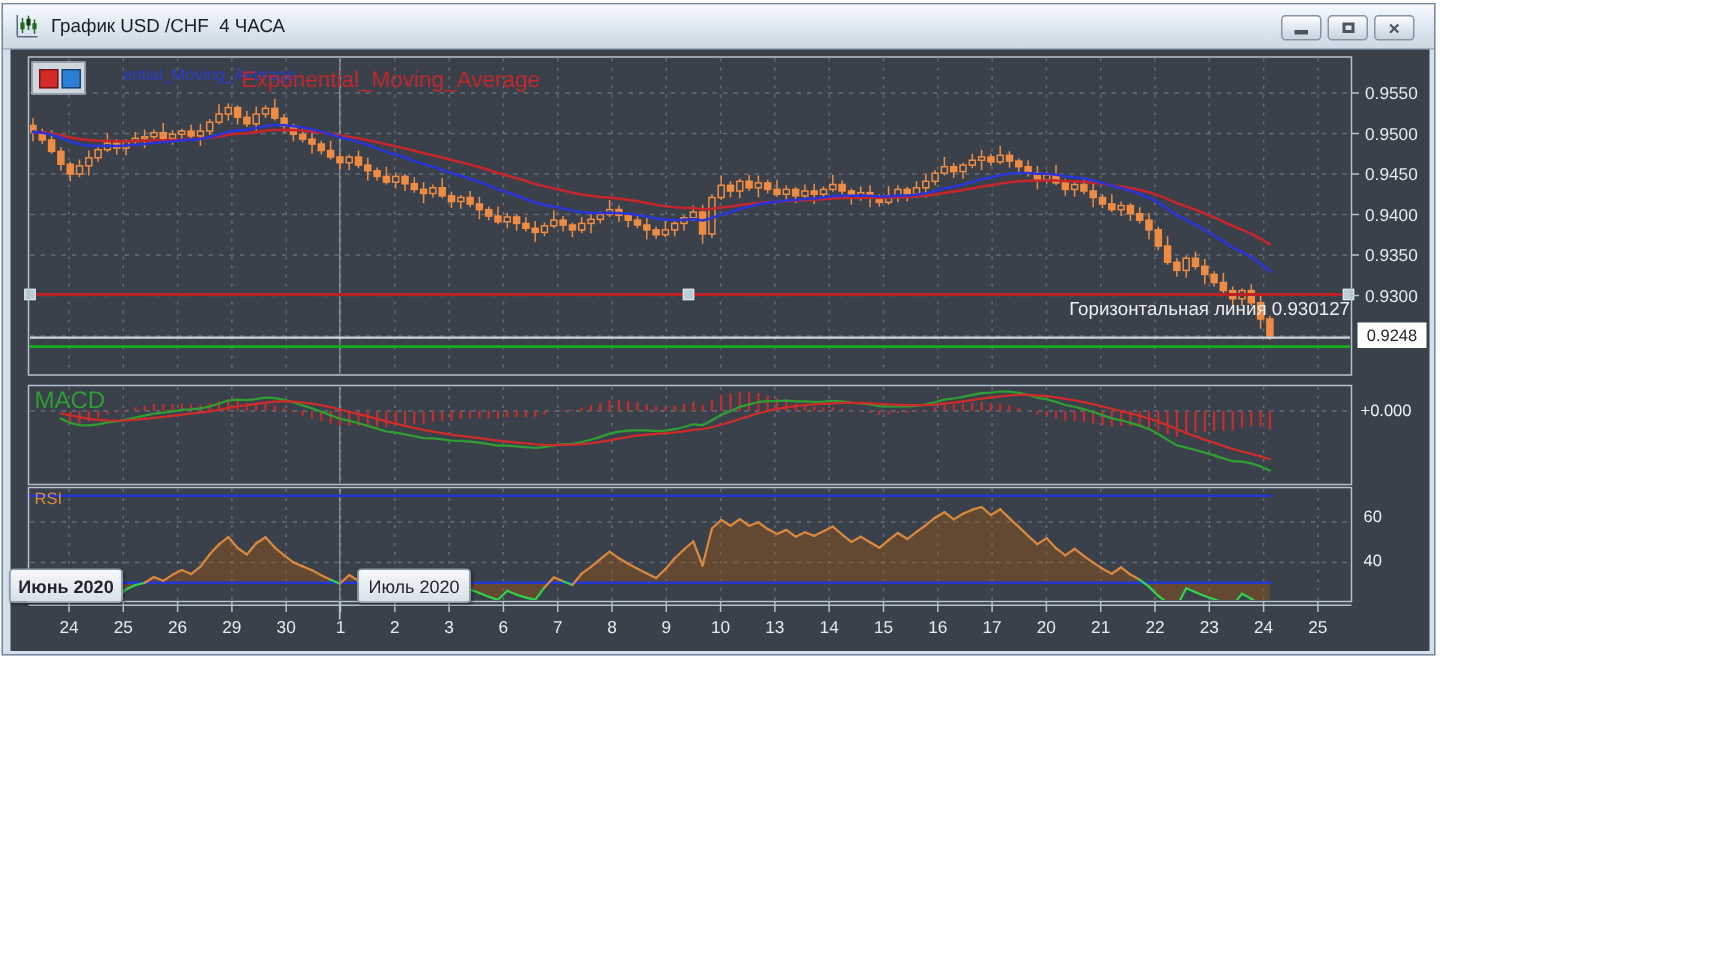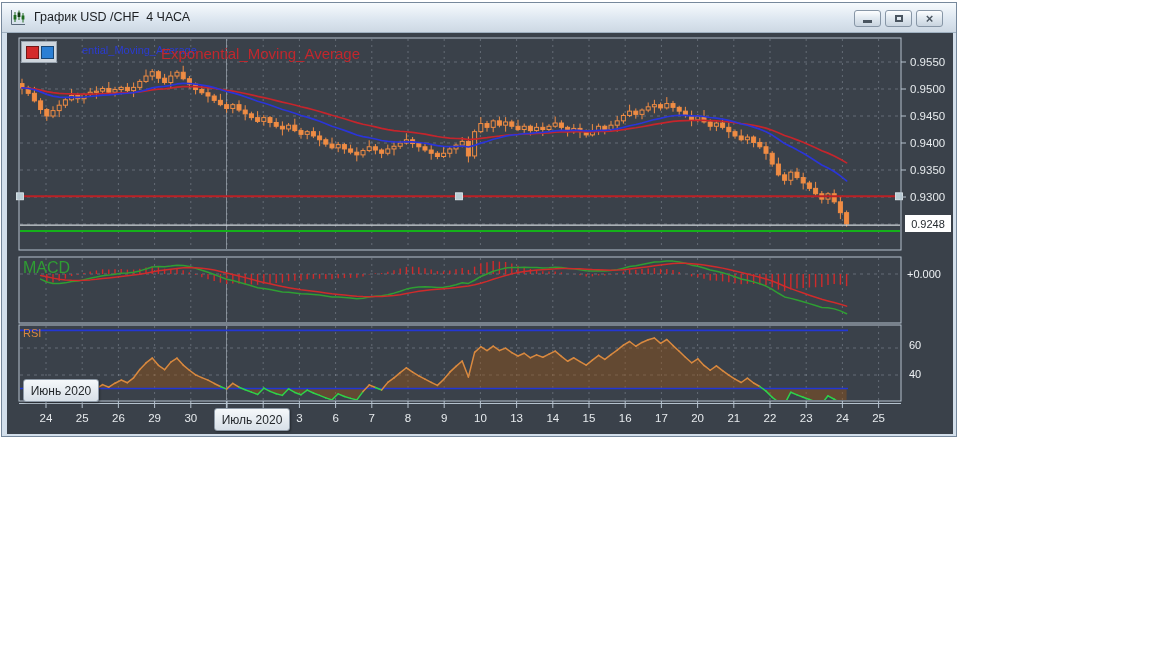--- a/index.html
+++ b/index.html
@@ -33,21 +33,21 @@
   .zero-label{left:905px;top:265px;font-size:11px;color:#eef1f4;}
   .rsi60{left:907px;top:336px;font-size:11px;color:#eef1f4;}
   .rsi40{left:907px;top:365px;font-size:11px;color:#eef1f4;}
   .price-badge{left:903px;top:212px;width:46px;height:17px;background:#ffffff;color:#24292e;
                font-size:11px;display:flex;align-items:center;justify-content:center;}
   .hline-label{left:560px;top:196px;width:338px;text-align:right;font-size:12.5px;color:#e9edf0;}
   .month-btn{top:376px;width:74px;height:21px;border:1px solid #8d99a6;border-radius:3px;
              background:linear-gradient(#f5f8fa,#d8e0e8);color:#22262a;font-size:12px;
              display:flex;align-items:center;justify-content:center;
              box-shadow:1px 1px 2px rgba(0,0,0,.35);}
-  .month-jun{left:21px;} .month-jul{left:212px;margin-top:29px;}
+  .month-jun{left:4px;font-weight:bold;} .month-jul{left:236px;}
 </style>
 </head>
 <body>
 
 <div class="page">
   <div class="window">
 
     <svg class="chart" width="956" height="435">
         <rect x="5" y="29" width="946" height="402" fill="#3a414a"></rect>
         <defs>
@@ -794,17 +794,18 @@
     <span class="ov legend-blue">ential_Moving_Average</span>
     <span class="ov legend-red">Exponential_Moving_Average</span>
 
     <span class="ov macd-label">MACD</span>
     <span class="ov rsi-label">RSI</span>
     <span class="ov zero-label">+0.000</span>
     <span class="ov rsi60">60</span>
     <span class="ov rsi40">40</span>
 
     <div class="ov price-badge">0.9248</div>
+    <div class="ov hline-label">Горизонтальная линия 0.930127</div>
 
     <div class="ov month-btn month-jun">Июнь 2020</div>
     <div class="ov month-btn month-jul">Июль 2020</div>
   </div>
 </div>
 
 </body></html>

